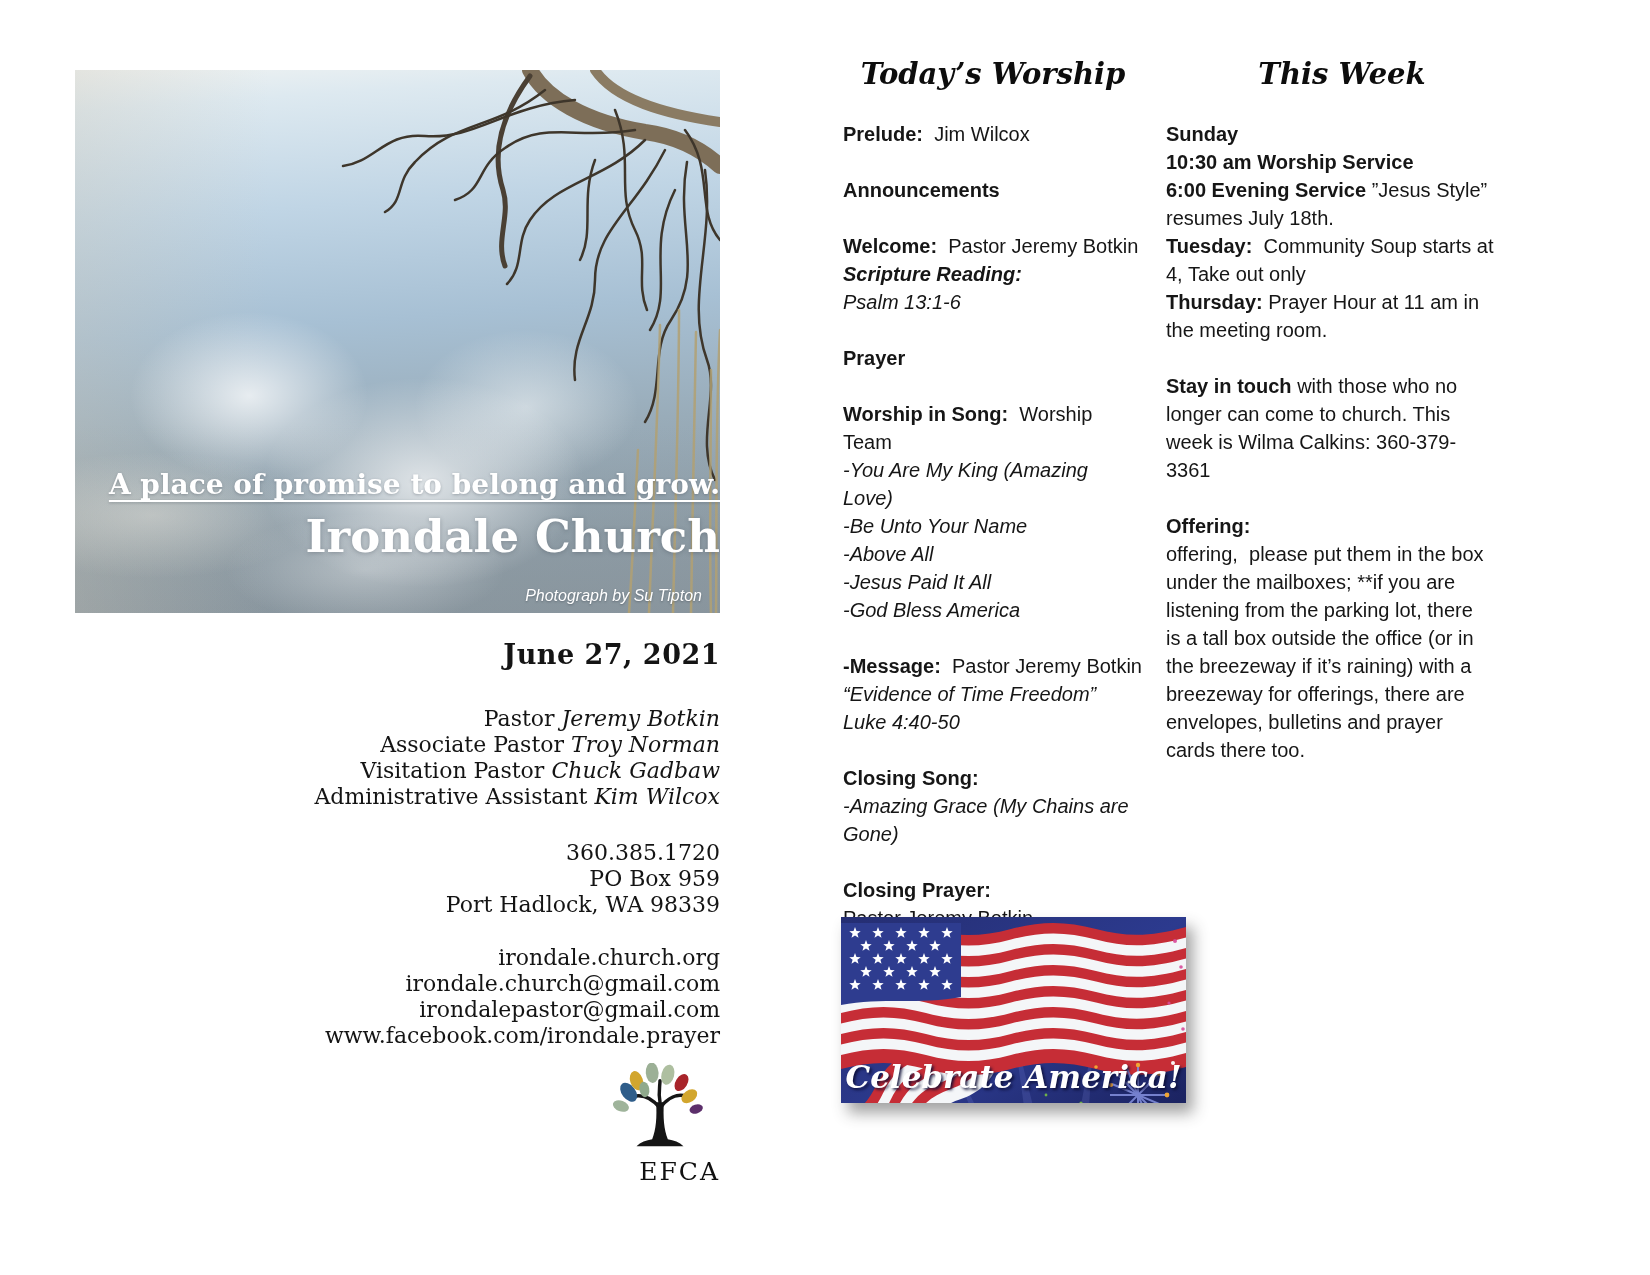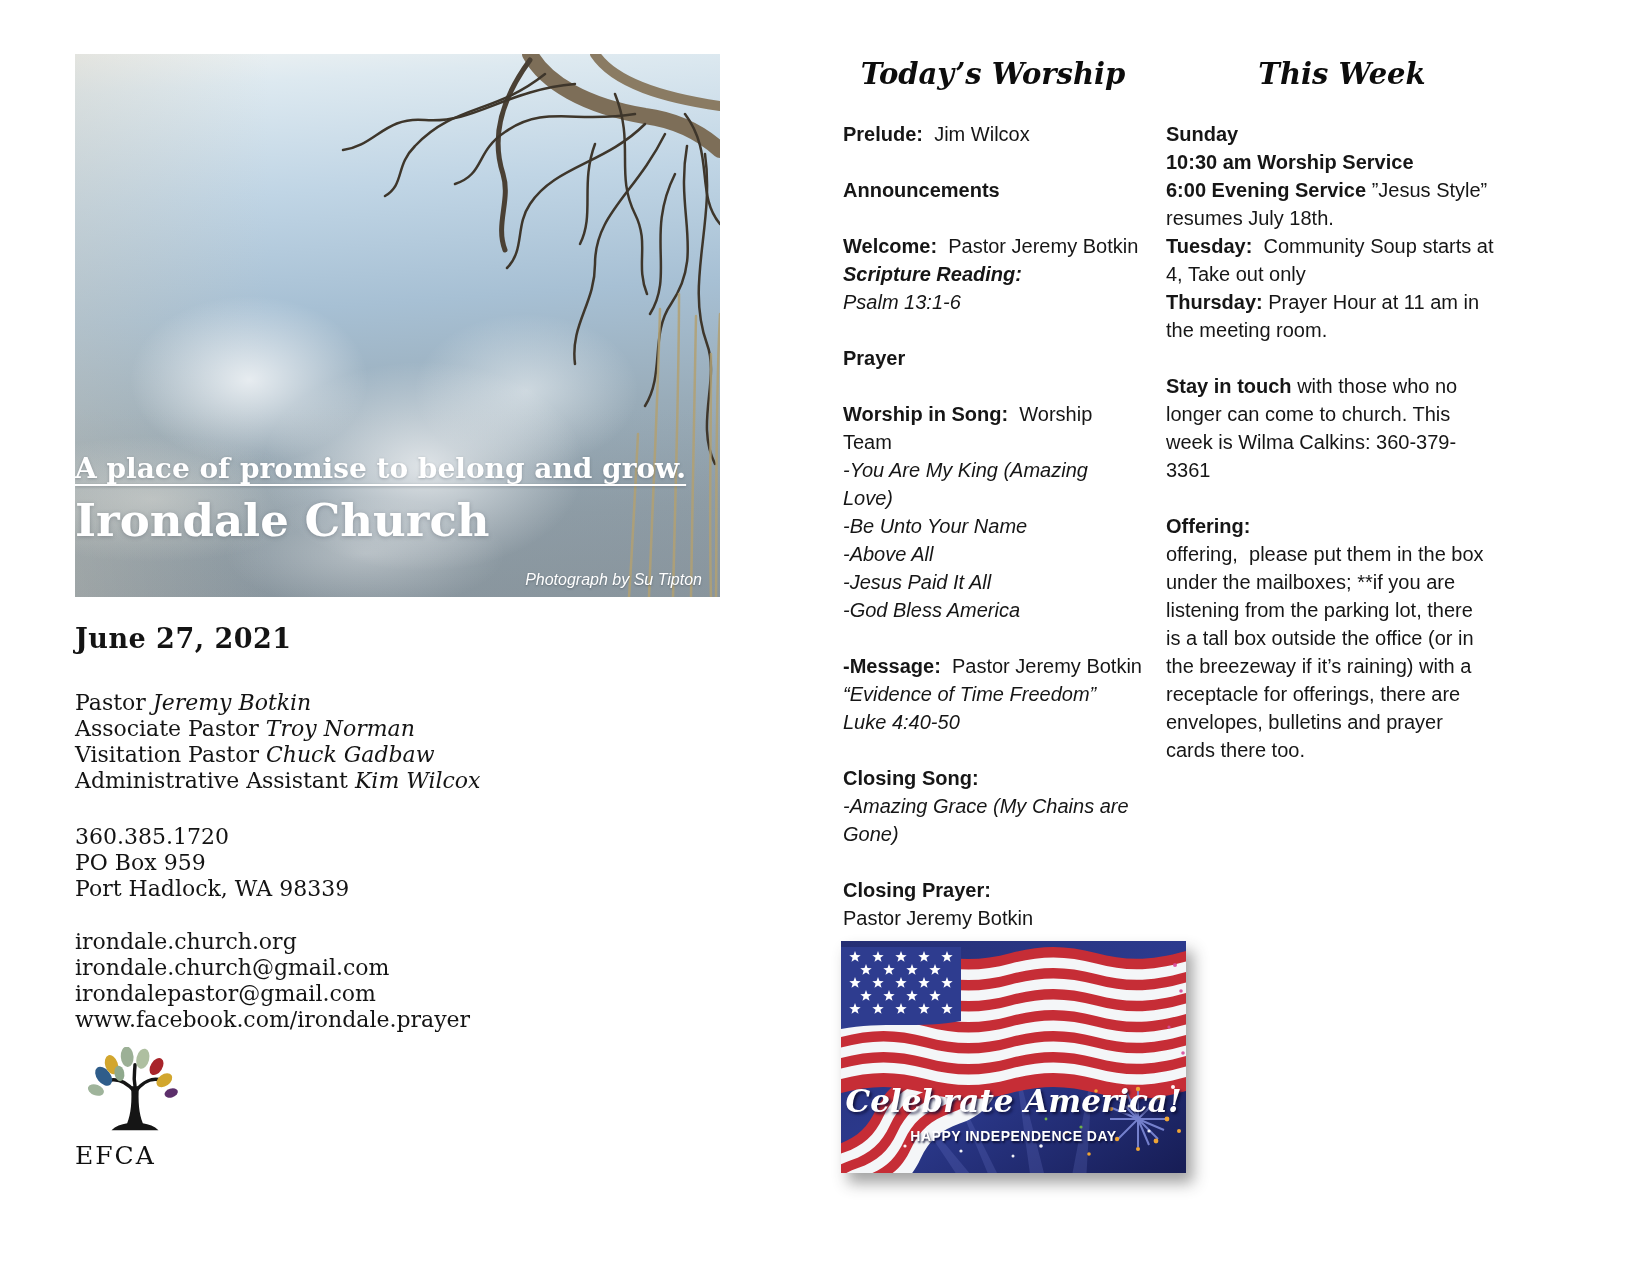--- a/index.html
+++ b/index.html
@@ -1,20 +1,20 @@
 <!DOCTYPE html>
 <html><head>
 <meta charset="utf-8">
 <style>
   html,body{margin:0;padding:0;background:#ffffff;}
   .page{position:relative;width:1650px;height:1275px;background:#ffffff;overflow:hidden;
         font-family:"Liberation Sans",sans-serif;color:#1a1a1a;}
 
   
-  .left{position:absolute;left:75px;top:54px;width:645px;text-align:left;
+  .left{position:absolute;left:75px;top:70px;width:645px;text-align:right;
         font-family:"DejaVu Serif",serif;color:#141414;}
   .photo{position:relative;width:645px;height:543px;overflow:hidden;}
   .sky{position:absolute;inset:0;
        background:linear-gradient(176deg,#eef2f2 0%,#dde9f0 7%,#c0d5e5 26%,#a7c0d4 46%,#99acb9 66%,#8f9ea8 84%,#8b98a1 100%);}
   .warm{position:absolute;inset:0;
         background:linear-gradient(90deg,rgba(203,196,180,0.30),rgba(203,196,180,0) 30%),
                    linear-gradient(0deg,rgba(130,140,146,0.25),rgba(130,140,146,0) 35%);}
   .clouds{position:absolute;inset:0;background:
       radial-gradient(ellipse 170px 120px at 27% 60%,rgba(255,255,255,0.75),rgba(255,255,255,0) 70%),
       radial-gradient(ellipse 230px 150px at 54% 76%,rgba(255,255,255,0.70),rgba(255,255,255,0) 70%),
@@ -41,21 +41,21 @@
             font-size:29px;line-height:34px;margin:0 0 29px 0;color:#0d0d0d;}
   .mid{position:absolute;left:843px;top:57px;width:300px;font-size:20px;line-height:28px;color:#161616;}
   .right{position:absolute;left:1166px;top:57px;width:352px;font-size:20px;line-height:28px;color:#161616;}
   .grp{margin:0 0 28px 0;}
   .ln{white-space:pre-wrap;}
   .b{font-weight:700;}
   .i{font-style:italic;}
   .bi{font-weight:700;font-style:italic;}
 
   
-  .flagwrap{position:absolute;left:841px;top:941px;width:345px;height:232px;background:#0f172a;
+  .flagwrap{position:absolute;left:841px;top:917px;width:345px;height:186px;background:#0f172a;
             box-shadow:7px 10px 14px rgba(50,50,50,0.45);overflow:hidden;}
   .flagwrap svg{position:absolute;inset:0;}
   .flag-head{position:absolute;left:0;right:0;top:142px;text-align:center;
              font-family:"DejaVu Serif",serif;font-style:italic;font-weight:bold;font-size:31px;color:#fff;
              text-shadow:2px 2px 3px rgba(10,12,50,0.85);}
   .flag-sub{position:absolute;left:0;right:0;top:187px;text-align:center;font-weight:bold;font-size:14px;
             letter-spacing:0.5px;color:#fff;text-shadow:1px 2px 2px rgba(10,12,50,0.9);}
 </style>
 </head>
 <body>
@@ -329,19 +329,19 @@
       <div class="ln">3361</div>
     </div>
 
     <div class="grp">
       <div class="ln b">Offering:</div>
       <div class="ln">offering,  please put them in the box</div>
       <div class="ln">under the mailboxes; **if you are</div>
       <div class="ln">listening from the parking lot, there</div>
       <div class="ln">is a tall box outside the office (or in</div>
       <div class="ln">the breezeway if it’s raining) with a</div>
-      <div class="ln">receptacle for offerings, there are</div>
+      <div class="ln">breezeway for offerings, there are</div>
       <div class="ln">envelopes, bulletins and prayer</div>
       <div class="ln">cards there too.</div>
     </div>
   </section>
 
 </div>
 
 </body></html>

